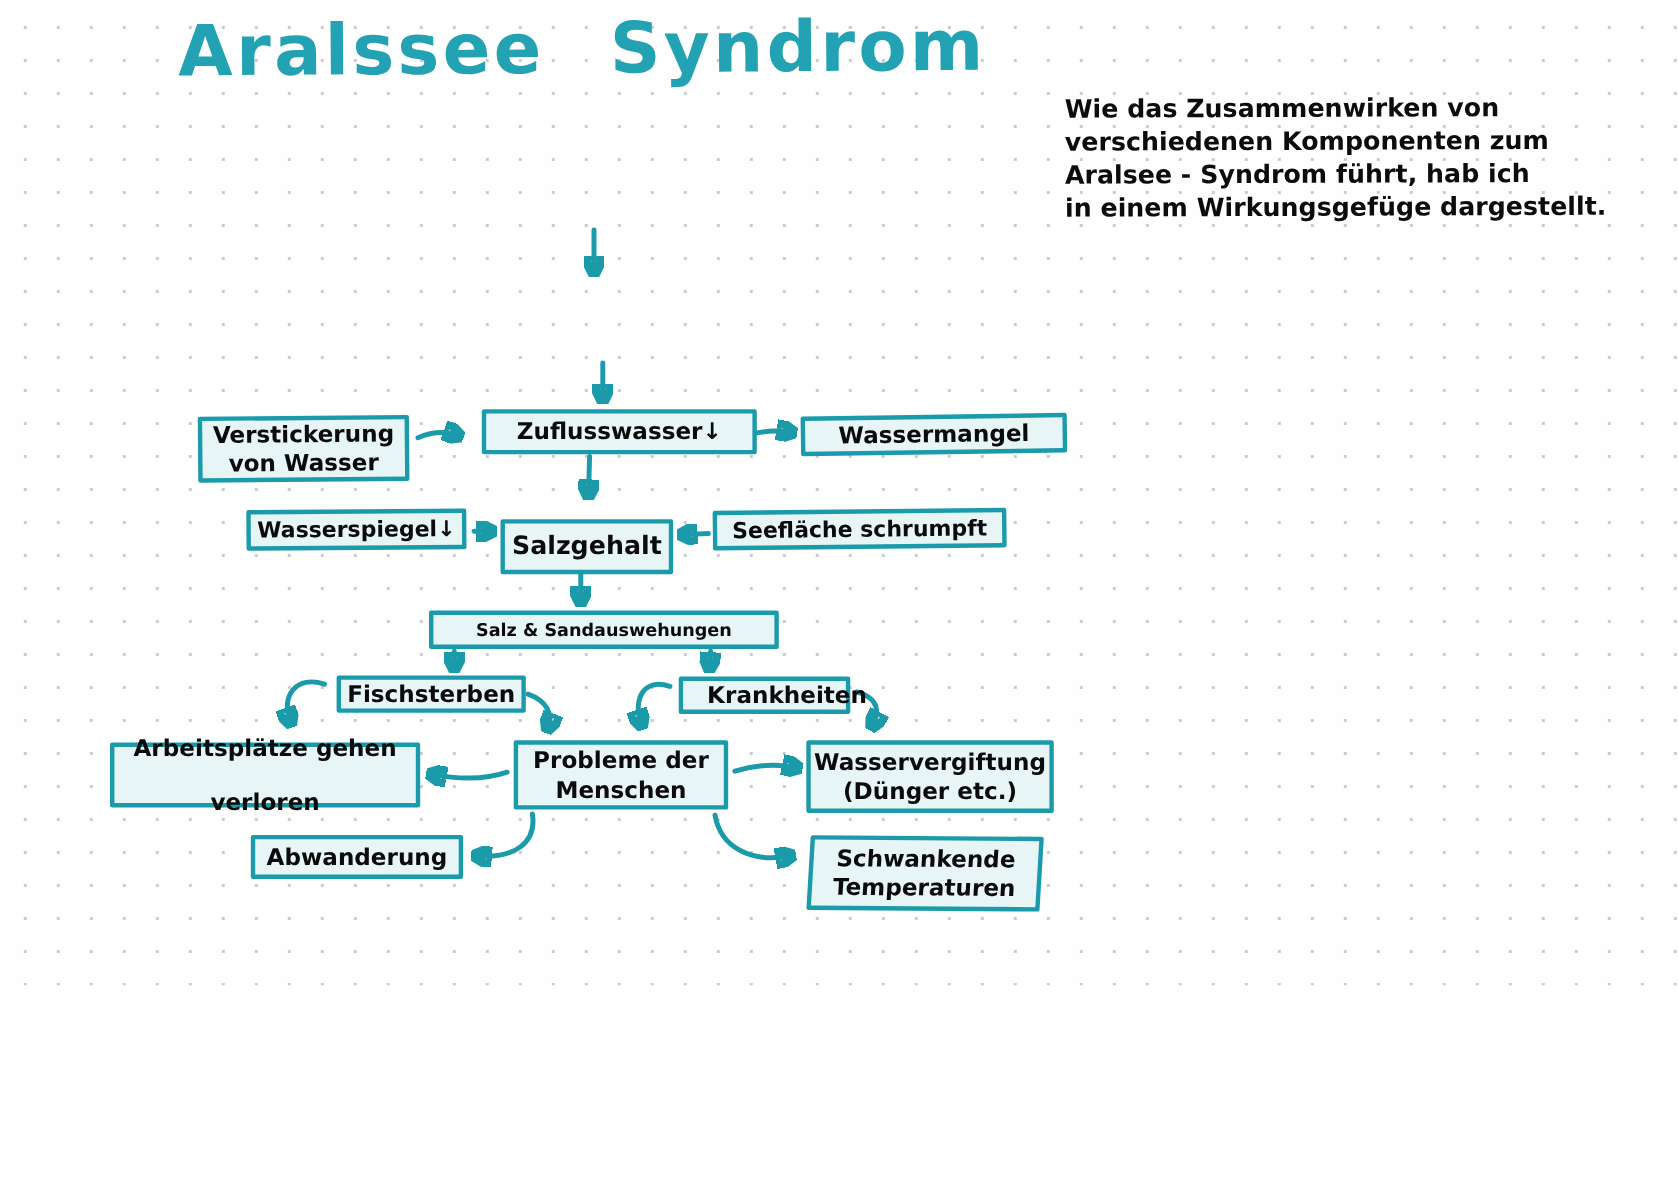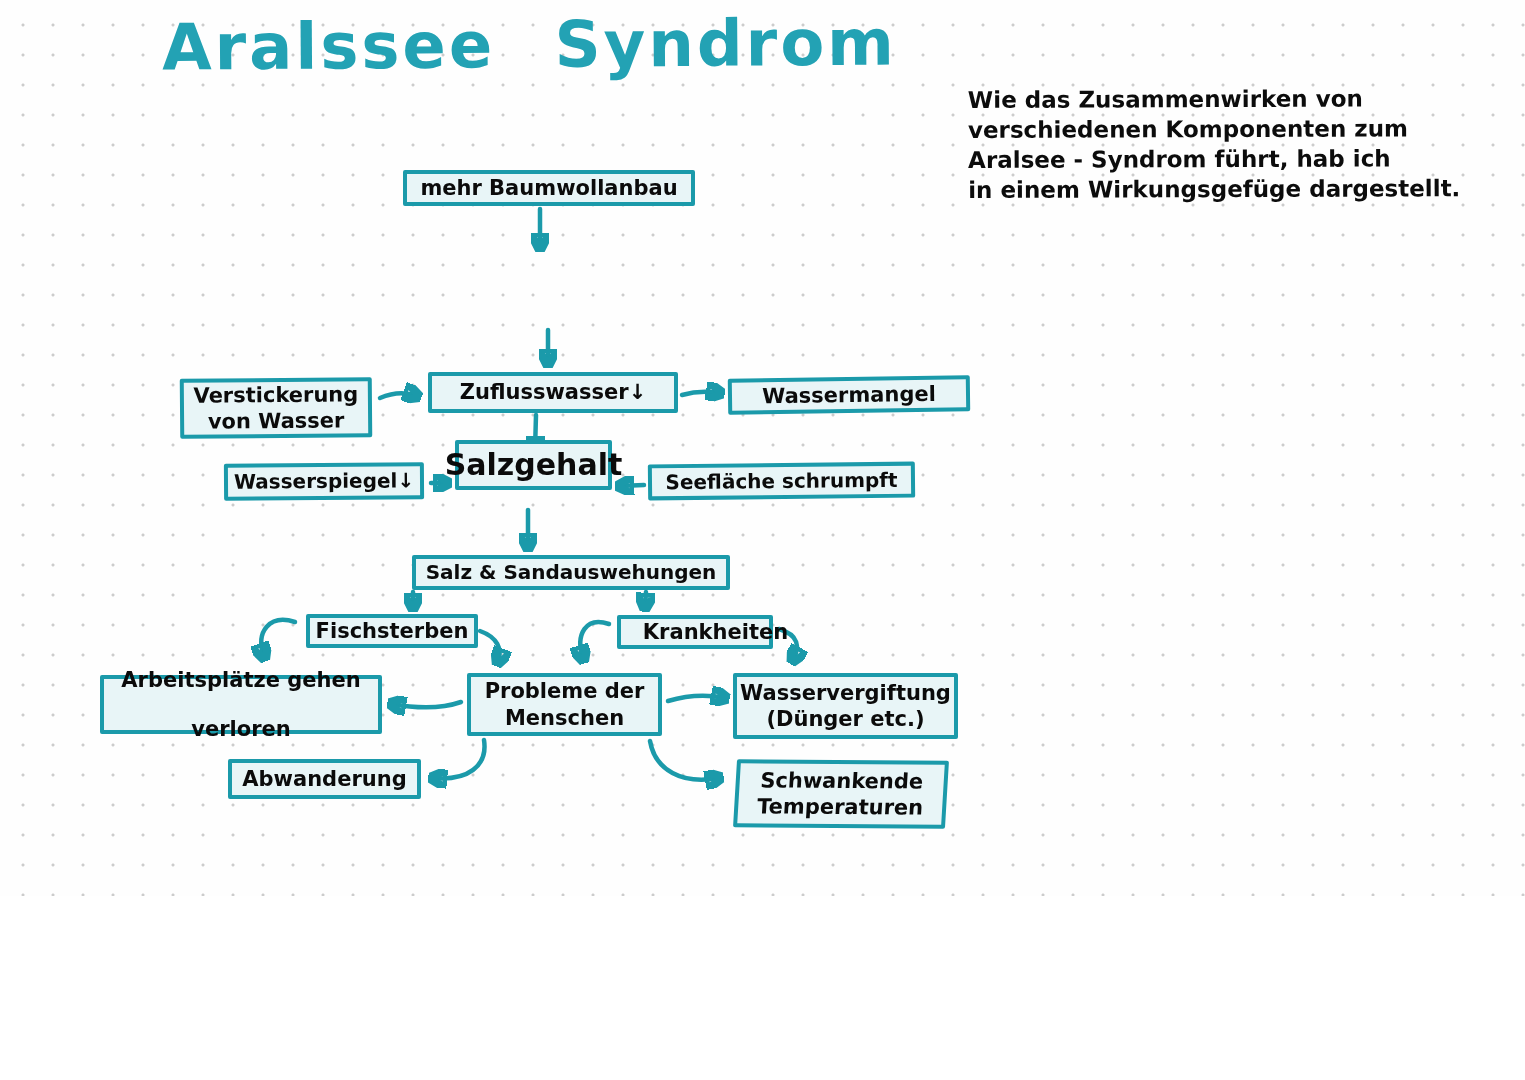--- a/index.html
+++ b/index.html
@@ -77,51 +77,48 @@
     <path d="M 295 622 C 270 614 255 631 264 657" marker-end="url(#ah)"></path>
     <path d="M 480 631 C 497 637 503 649 498 662" marker-end="url(#ah)"></path>
     <path d="M 609 624 C 586 616 575 634 583 659" marker-end="url(#ah)"></path>
     <path d="M 779 629 C 799 635 800 647 793 660" marker-end="url(#ah)"></path>
     <path d="M 461 702 C 438 710 414 708 392 704" marker-end="url(#ah)"></path>
     <path d="M 668 701 C 688 695 706 694 725 698" marker-end="url(#ah)"></path>
     <path d="M 484 740 C 488 766 468 781 433 778" marker-end="url(#ah)"></path>
     <path d="M 650 741 C 655 770 682 785 719 778" marker-end="url(#ah)"></path>
   </svg>
 
-  <div class="node" style="left:403px;top:170px;width:292px;height:36px;">
-    <span>mehr Baumwollanbau</span>
-  </div>
 
 
   <div class="node" style="left:180px;top:378px;width:192px;height:60px;transform:rotate(-0.5deg);">
     <span>Verstickerung</span>
     <span>von Wasser</span>
   </div>
 
-  <div class="node" style="left:428px;top:372px;width:250px;height:41px;text-align:right;">
+  <div class="node" style="left:438px;top:372px;width:250px;height:41px;text-align:right;">
     <span>Zuflusswasser↓</span>
   </div>
 
   <div class="node" style="left:728px;top:377px;width:242px;height:36px;transform:rotate(-0.8deg);">
     <span>Wassermangel</span>
   </div>
 
   <div class="node" style="left:224px;top:463px;width:200px;height:37px;font-size:20px;transform:rotate(-0.4deg);">
     <span>Wasserspiegel↓</span>
   </div>
 
-  <div class="node" style="left:455px;top:440px;width:157px;height:50px;font-size:30px;">
+  <div class="node" style="left:455px;top:472px;width:157px;height:50px;font-size:23px;">
     <span>Salzgehalt</span>
   </div>
 
   <div class="node" style="left:648px;top:463px;width:267px;height:36px;font-size:20px;transform:rotate(-0.6deg);">
     <span>Seefläche schrumpft</span>
   </div>
 
-  <div class="node" style="left:412px;top:555px;width:318px;height:35px;font-size:20px;">
+  <div class="node" style="left:390px;top:555px;width:318px;height:35px;font-size:16px;">
     <span>Salz &amp; Sandauswehungen</span>
   </div>
 
   <div class="node" style="left:306px;top:614px;width:172px;height:34px;">
     <span>Fischsterben</span>
   </div>
 
   <div class="node" style="left:617px;top:615px;width:156px;height:34px;padding-left:47px;">
     <span>Krankheiten</span>
   </div>

